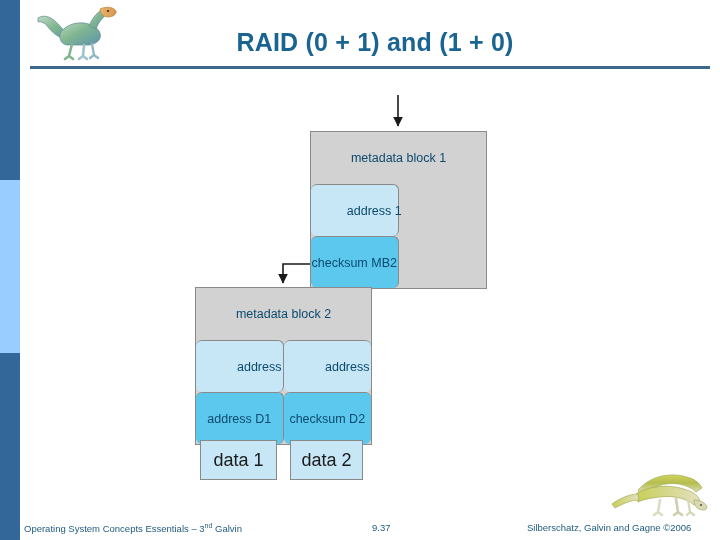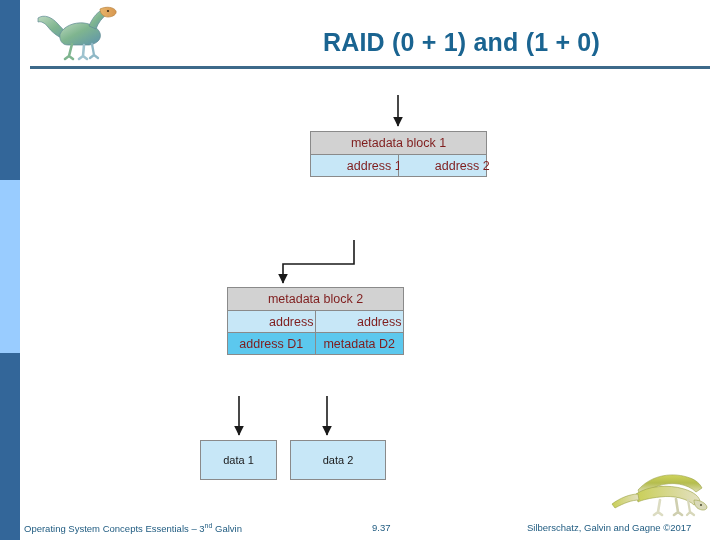--- a/index.html
+++ b/index.html
@@ -43,21 +43,21 @@
     left: 34px;
     top: 4px;
     width: 86px;
     height: 58px;
   }
   .page-title {
     position: absolute;
     left: 150px;
     top: 28px;
     width: 450px;
-    text-align: right;
+    text-align: center;
     font-size: 25px;
     font-weight: bold;
     color: #1a6491;
     letter-spacing: 0.2px;
     white-space: nowrap;
   }
   .title-rule {
     position: absolute;
     left: 30px;
     top: 66px;
@@ -83,24 +83,25 @@
   .blk-row {
     display: flex;
     width: 100%;
   }
   .cell {
     box-sizing: border-box;
     display: flex;
     align-items: center;
     justify-content: center;
     font-size: 12.5px;
-    color: #7f1d1d;
-    height: 22px;
+    color: #0c4a6e;
+    height: 52px;
     border-top: 1px solid #8a8a8a;
     white-space: nowrap;
+    border-radius: 6px;
   }
   .cell.hdr {
     width: 100%;
     background: #d2d2d2;
     border-top: none;
   }
   .cell.addr {
     background: #c7e7f7;
     width: 50%;
     padding-left: 40px;
@@ -114,29 +115,29 @@
   }
 
   .datablk {
     position: absolute;
     border: 1px solid #8a8a8a;
     box-sizing: border-box;
     background: #c7e7f7;
     display: flex;
     align-items: center;
     justify-content: center;
-    font-size: 11px;
+    font-size: 18px;
     color: #1a1a1a;
   }
 
   
   #block1 { left: 310px; top: 131px; width: 177px; }
-  #block2 { left: 195px; top: 287px; width: 177px; margin-left: 32px; }
+  #block2 { left: 195px; top: 287px; width: 177px; }
   #data1  { left: 200px; top: 440px; width: 77px; height: 40px; }
-  #data2  { left: 290px; top: 440px; width: 96px; height: 40px; }
+  #data2  { left: 290px; top: 440px; width: 73px; height: 40px; }
 
   
   .connectors {
     position: absolute;
     left: 0; top: 0;
     width: 720px; height: 500px;
     pointer-events: none;
   }
 
   
@@ -237,37 +238,37 @@
 
     <path d="M327,396 L327,435" stroke="#1a1a1a" stroke-width="1.6" fill="none" marker-end="url(#arw)"></path>
   </svg>
 
   <div class="blk" id="block1">
     <div class="blk-row">
       <div class="cell hdr">metadata block 1</div>
     </div>
     <div class="blk-row">
       <div class="cell addr sep-left">address 1</div>
-      <div class="cell addr">address 2</div>
-    </div>
-    <div class="blk-row">
+    </div>
+    <div class="blk-row">
+      <div class="cell chk sep-left">checksum MB2</div>
     </div>
   </div>
 
   <div class="blk" id="block2">
     <div class="blk-row">
       <div class="cell hdr">metadata block 2</div>
     </div>
     <div class="blk-row">
       <div class="cell addr sep-left">address</div>
       <div class="cell addr">address</div>
     </div>
     <div class="blk-row">
       <div class="cell chk sep-left">address D1</div>
-      <div class="cell chk">metadata D2</div>
+      <div class="cell chk">checksum D2</div>
     </div>
   </div>
 
   <div class="datablk" id="data1">data 1</div>
   <div class="datablk" id="data2">data 2</div>
 </div>
 
 <svg class="footer-dino" viewBox="0 0 104 48">
   <defs>
     <linearGradient id="fg1" x1="0" y1="0" x2="0" y2="1">
@@ -291,14 +292,14 @@
   <circle cx="93" cy="35" r="0.9" fill="#3a3a20"></circle>
 
   <path d="M52 30 L50 42 M50 42 L46 45 M50 42 L54 45" stroke="#dcdcc2" stroke-width="2.6" fill="none" stroke-linecap="round"></path>
   <path d="M68 29 L70 42 M70 42 L66 45 M70 42 L74 45" stroke="#cfcfb0" stroke-width="2.6" fill="none" stroke-linecap="round"></path>
   <path d="M80 30 L82 42 M82 42 L79 45 M82 42 L86 45" stroke="#d7d7ba" stroke-width="2.2" fill="none" stroke-linecap="round"></path>
 </svg>
 
 <div class="footer">
   <div class="footer-left"><span>Operating System Concepts Essentials – 3</span><sup>nd</sup><span> Galvin</span></div>
   <div class="footer-center">9.37</div>
-  <div class="footer-right">Silberschatz, Galvin and Gagne ©2017</div>
+  <div class="footer-right">Silberschatz, Galvin and Gagne ©2006</div>
 </div>
 
 </body></html>

